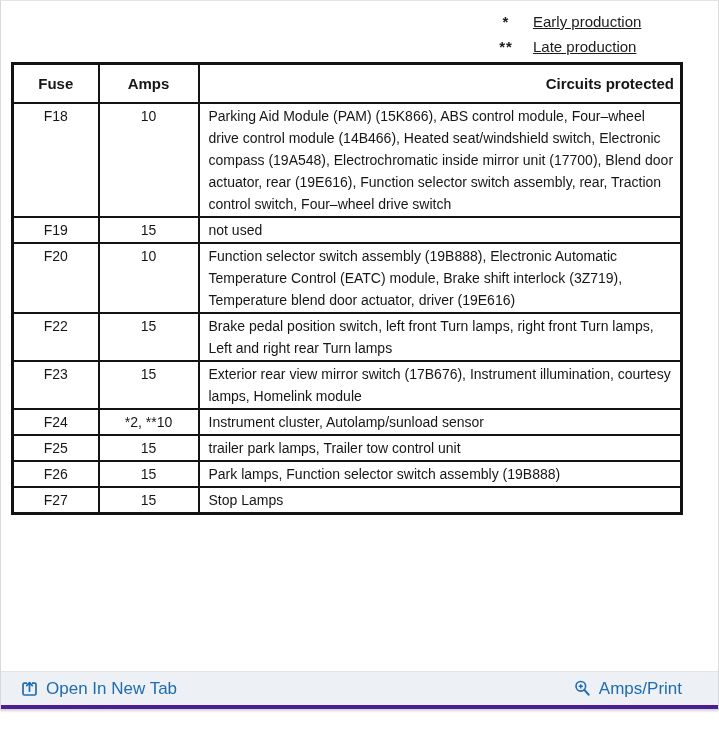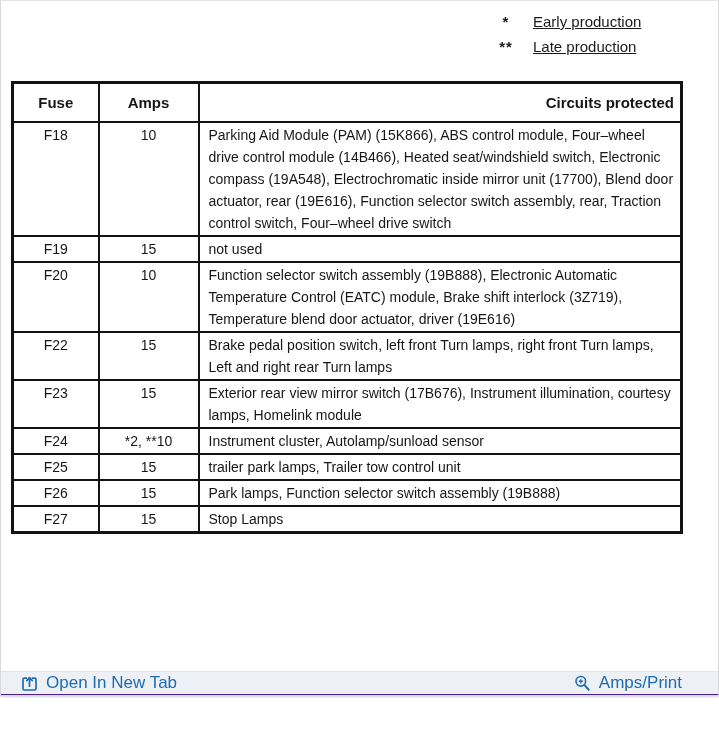--- a/index.html
+++ b/index.html
@@ -45,21 +45,21 @@
     font-size: 15px;
     letter-spacing: 1px;
   }
   .legend-label {
     margin-left: 14px;
     text-decoration: underline;
   }
   
   table.fuse-table {
     position: absolute;
-    top: 80px;
+    top: 61px;
     left: 10px;
     width: 672px;
     border-collapse: collapse;
     table-layout: fixed;
     border: 3px solid #131313;
     color: #161616;
   }
   col.col-fuse   { width: 86px;  }
   col.col-amps   { width: 100px; }
   col.col-circ   { width: auto;  }
@@ -85,25 +85,25 @@
   }
   .fuse-table td.cell-fuse,
   .fuse-table td.cell-amps {
     text-align: center;
   }
   .fuse-table td.cell-circuits {
     padding: 1px 6px 1px 9px;
   }
   
   .footer {
-    height: 24px;
+    height: 38px;
     box-sizing: border-box;
     background: #edf0f4;
     border-top: 1px solid #e1e4e8;
-    border-bottom: 1px solid #4c1d95;
+    border-bottom: 4px solid #4c1d95;
     display: flex;
     align-items: center;
     justify-content: space-between;
     padding: 0 36px 0 20px;
   }
   .footer a {
     display: inline-flex;
     align-items: center;
     gap: 8px;
     text-decoration: none;

